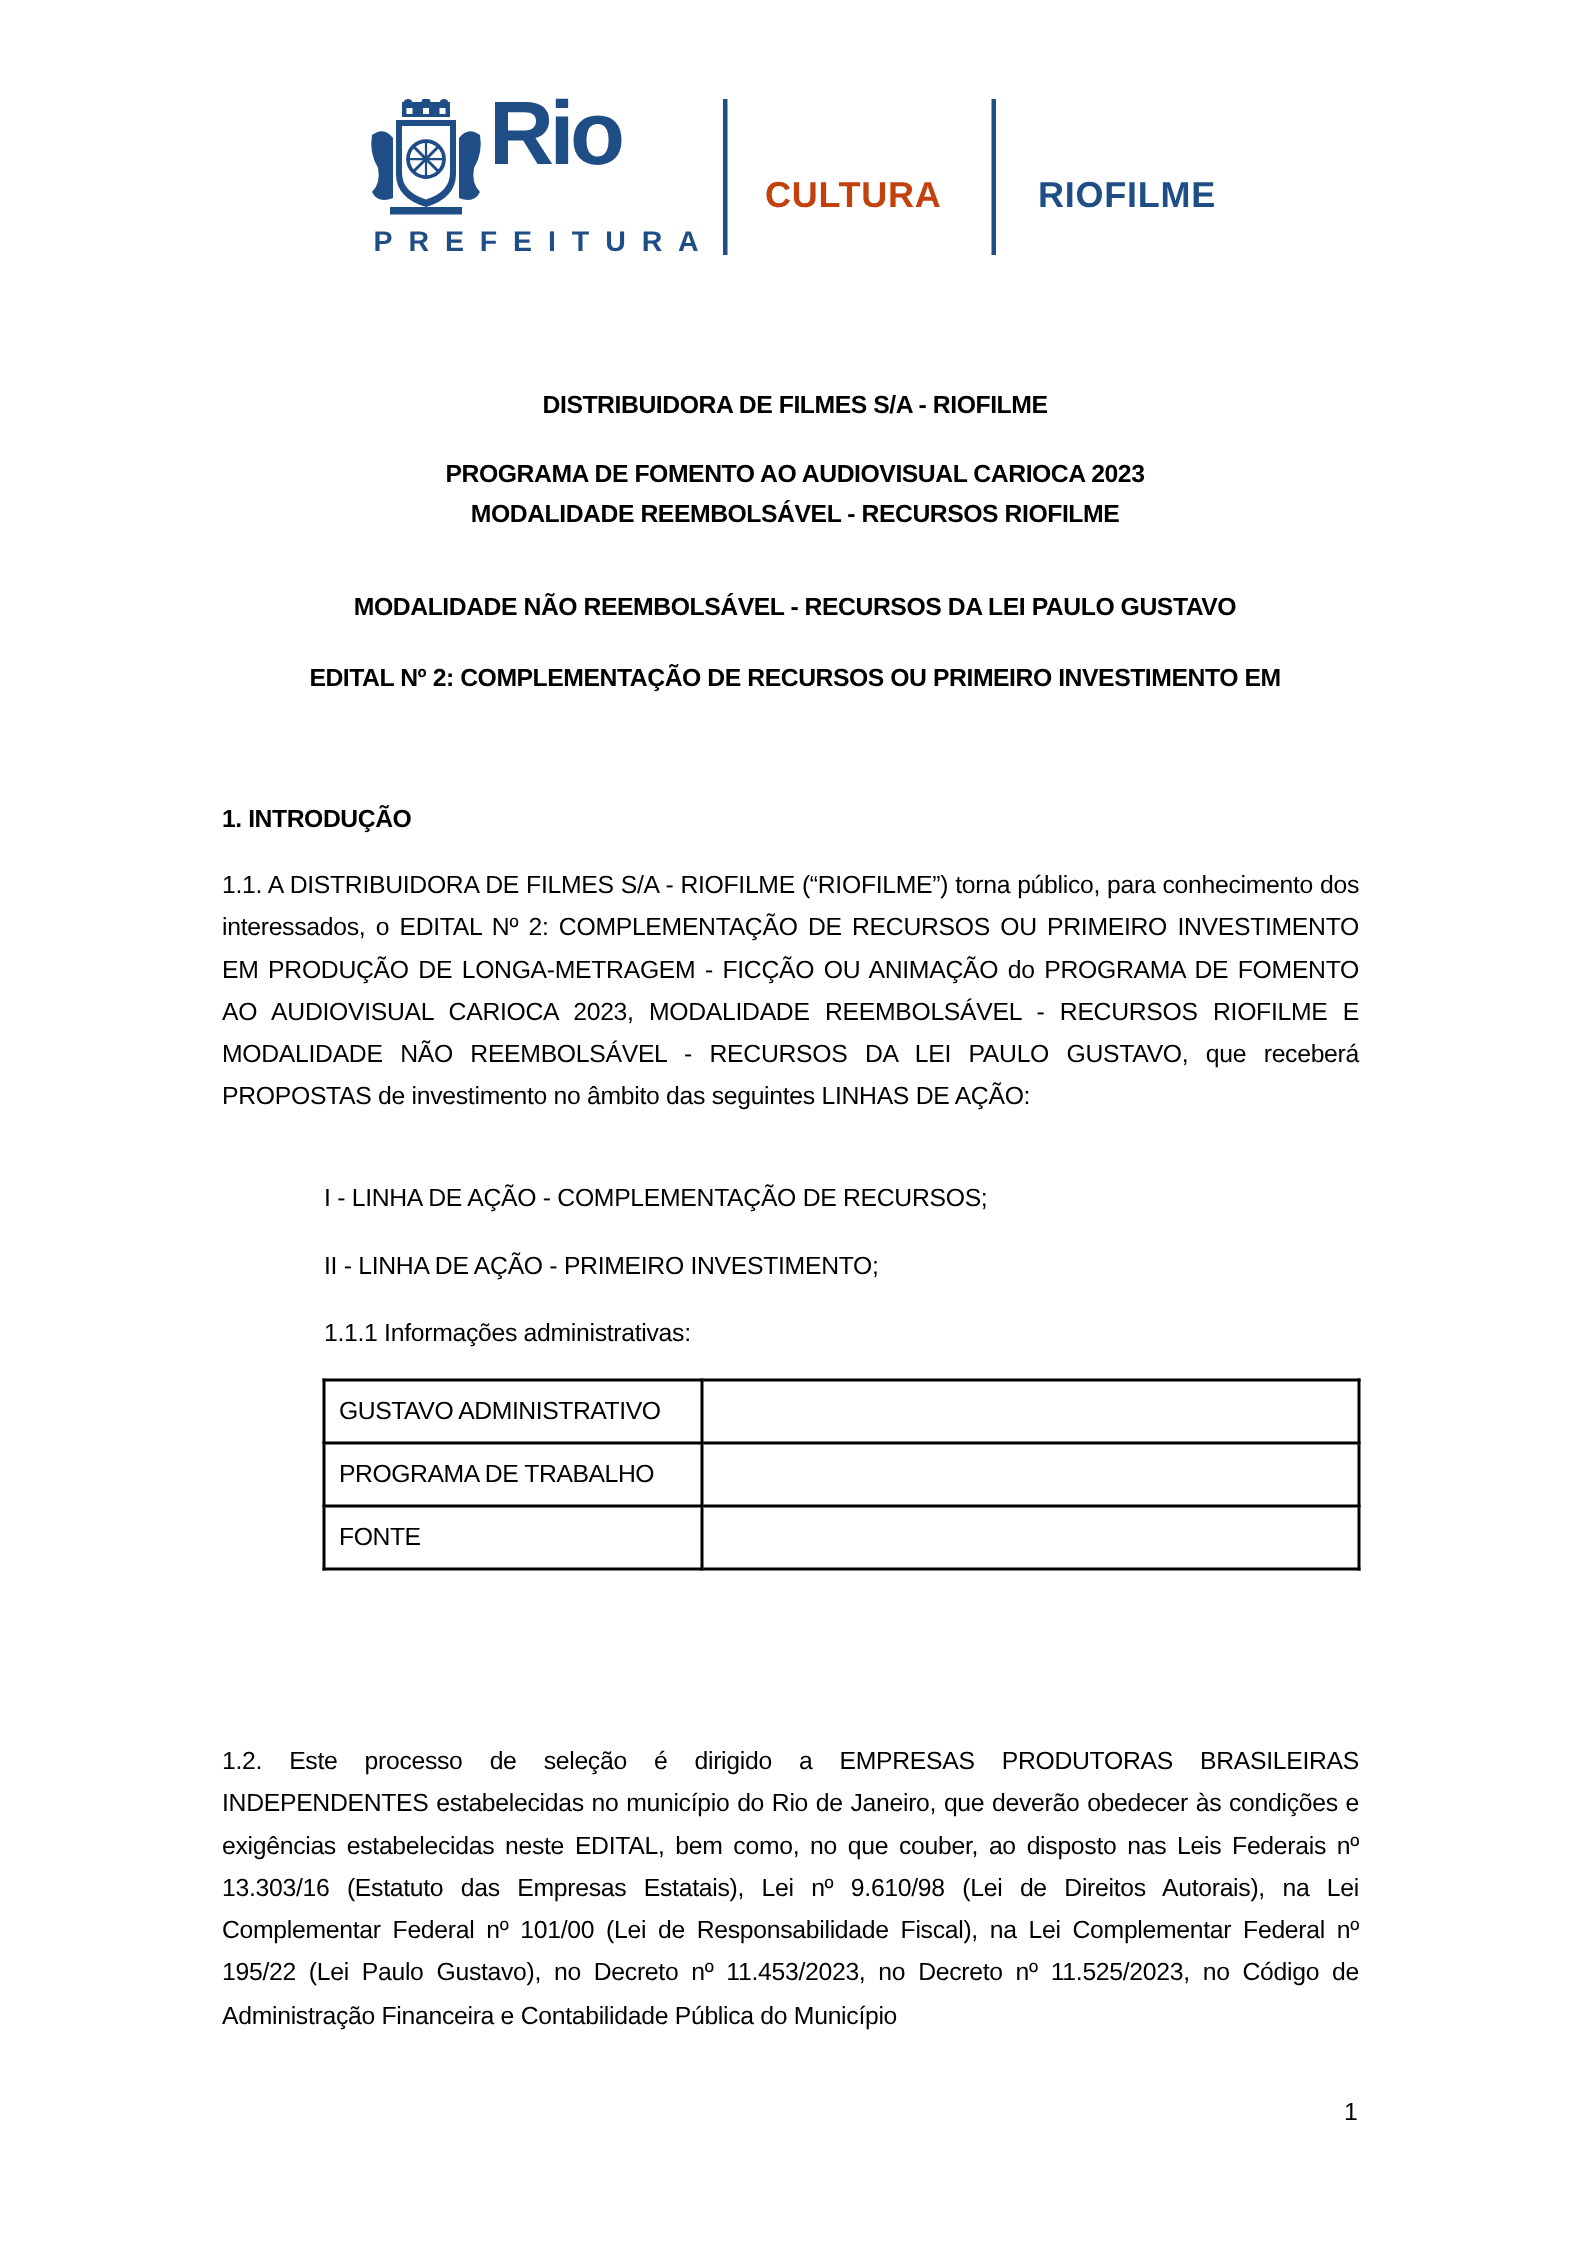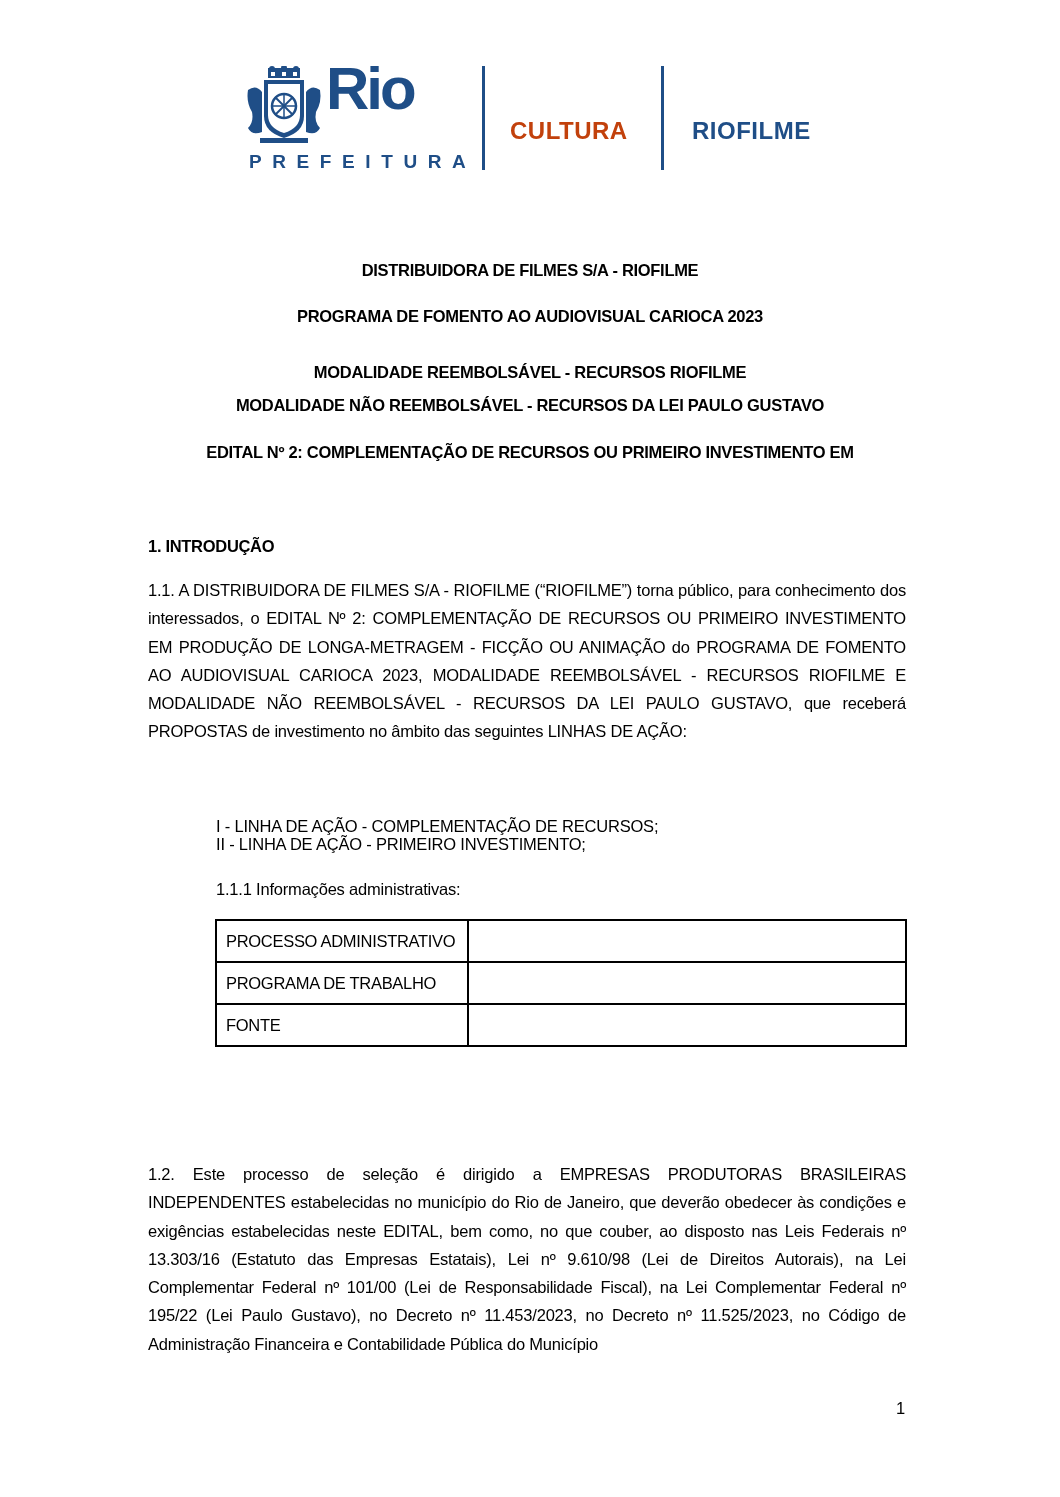--- a/index.html
+++ b/index.html
@@ -64,38 +64,38 @@
   <div id="rio-word" class="abs">Rio</div>
   <div id="prefeitura" class="abs">PREFEITURA</div>
   <div id="bar1" class="abs vbar"></div>
   <div id="cultura" class="abs">CULTURA</div>
   <div id="bar2" class="abs vbar"></div>
   <div id="riofilme-logo" class="abs">RIOFILME</div>
 </div>
 
 <div class="abs title" style="top:237px;">DISTRIBUIDORA DE FILMES S/A - RIOFILME</div>
 <div class="abs title" style="top:283px;">PROGRAMA DE FOMENTO AO AUDIOVISUAL CARIOCA 2023</div>
-<div class="abs title" style="top:339px;">MODALIDADE REEMBOLSÁVEL - RECURSOS RIOFILME</div>
+<div class="abs title" style="top:310px;">MODALIDADE REEMBOLSÁVEL - RECURSOS RIOFILME</div>
 <div class="abs title" style="top:372px;">MODALIDADE NÃO REEMBOLSÁVEL - RECURSOS DA LEI PAULO GUSTAVO</div>
 <div class="abs title title2" style="top:415px;">
   <div>EDITAL Nº 2: COMPLEMENTAÇÃO DE RECURSOS OU PRIMEIRO INVESTIMENTO EM</div>
 </div>
 
 <div class="abs h1" style="top:537px;">1. INTRODUÇÃO</div>
 
 <div class="abs para" style="top:576px;">1.1. A DISTRIBUIDORA DE FILMES S/A - RIOFILME (“RIOFILME”) torna público, para conhecimento dos interessados, o EDITAL Nº 2: COMPLEMENTAÇÃO DE RECURSOS OU PRIMEIRO INVESTIMENTO EM PRODUÇÃO DE LONGA-METRAGEM - FICÇÃO OU ANIMAÇÃO do PROGRAMA DE FOMENTO AO AUDIOVISUAL CARIOCA 2023, MODALIDADE REEMBOLSÁVEL - RECURSOS RIOFILME E MODALIDADE NÃO REEMBOLSÁVEL - RECURSOS DA LEI PAULO GUSTAVO, que receberá PROPOSTAS de investimento no âmbito das seguintes LINHAS DE AÇÃO:</div>
 
-<div class="abs item" style="top:790px;margin-top:27px;">I - LINHA DE AÇÃO - COMPLEMENTAÇÃO DE RECURSOS;</div>
+<div class="abs item" style="top:790px;">I - LINHA DE AÇÃO - COMPLEMENTAÇÃO DE RECURSOS;</div>
 <div class="abs item" style="top:835px;">II - LINHA DE AÇÃO - PRIMEIRO INVESTIMENTO;</div>
 <div class="abs item" style="top:880px;">1.1.1 Informações administrativas:</div>
 
 <table id="info-table" class="abs">
   <tbody>
       <tr>
-    <td class="lbl">PROCESSO ADMINISTRATIVO</td>
+    <td class="lbl">GUSTAVO ADMINISTRATIVO</td>
     <td></td>
   </tr>
   <tr>
     <td class="lbl">PROGRAMA DE TRABALHO</td>
     <td></td>
   </tr>
   <tr>
     <td class="lbl">FONTE</td>
     <td></td>
   </tr>

